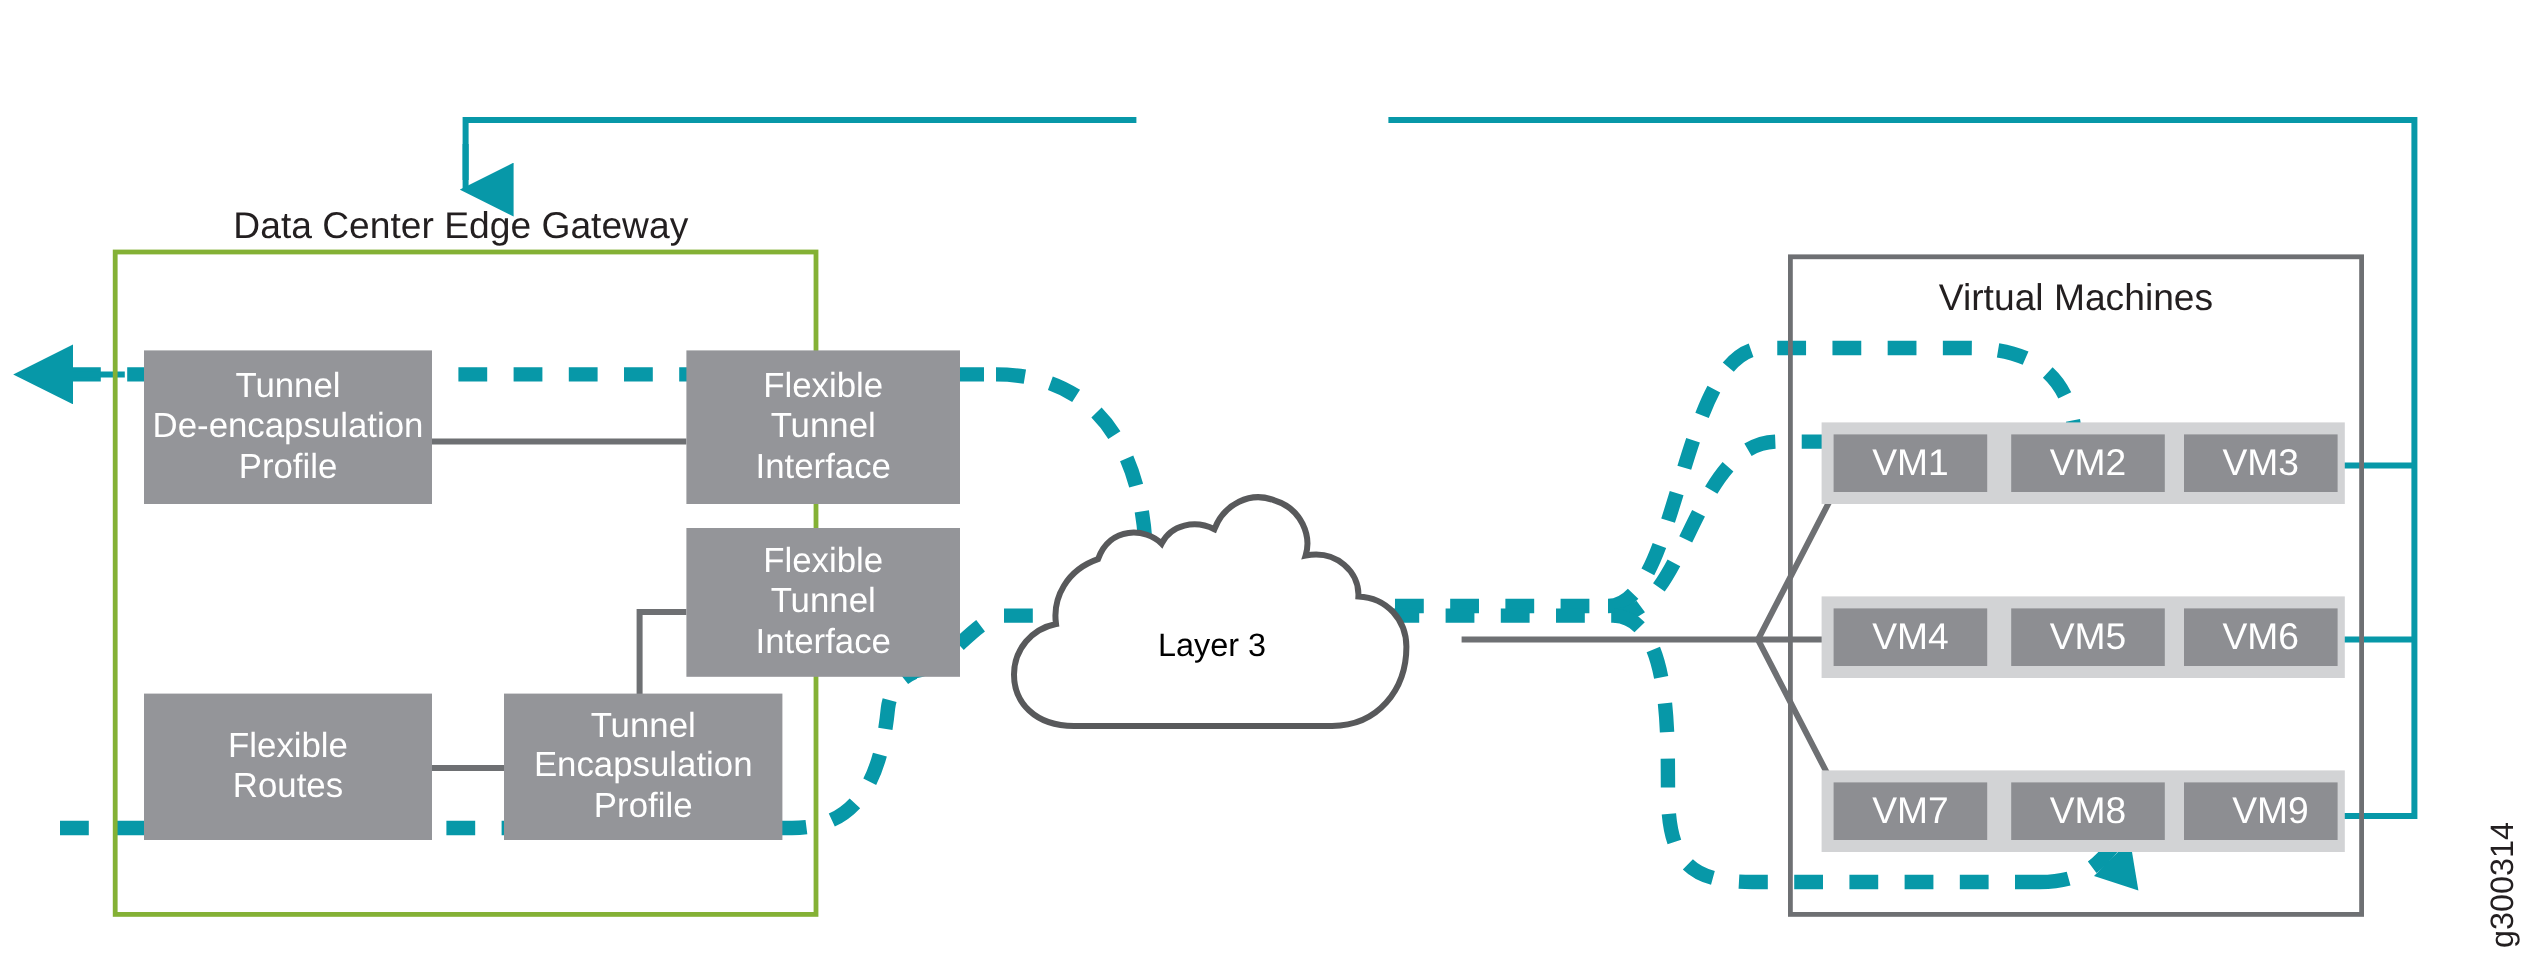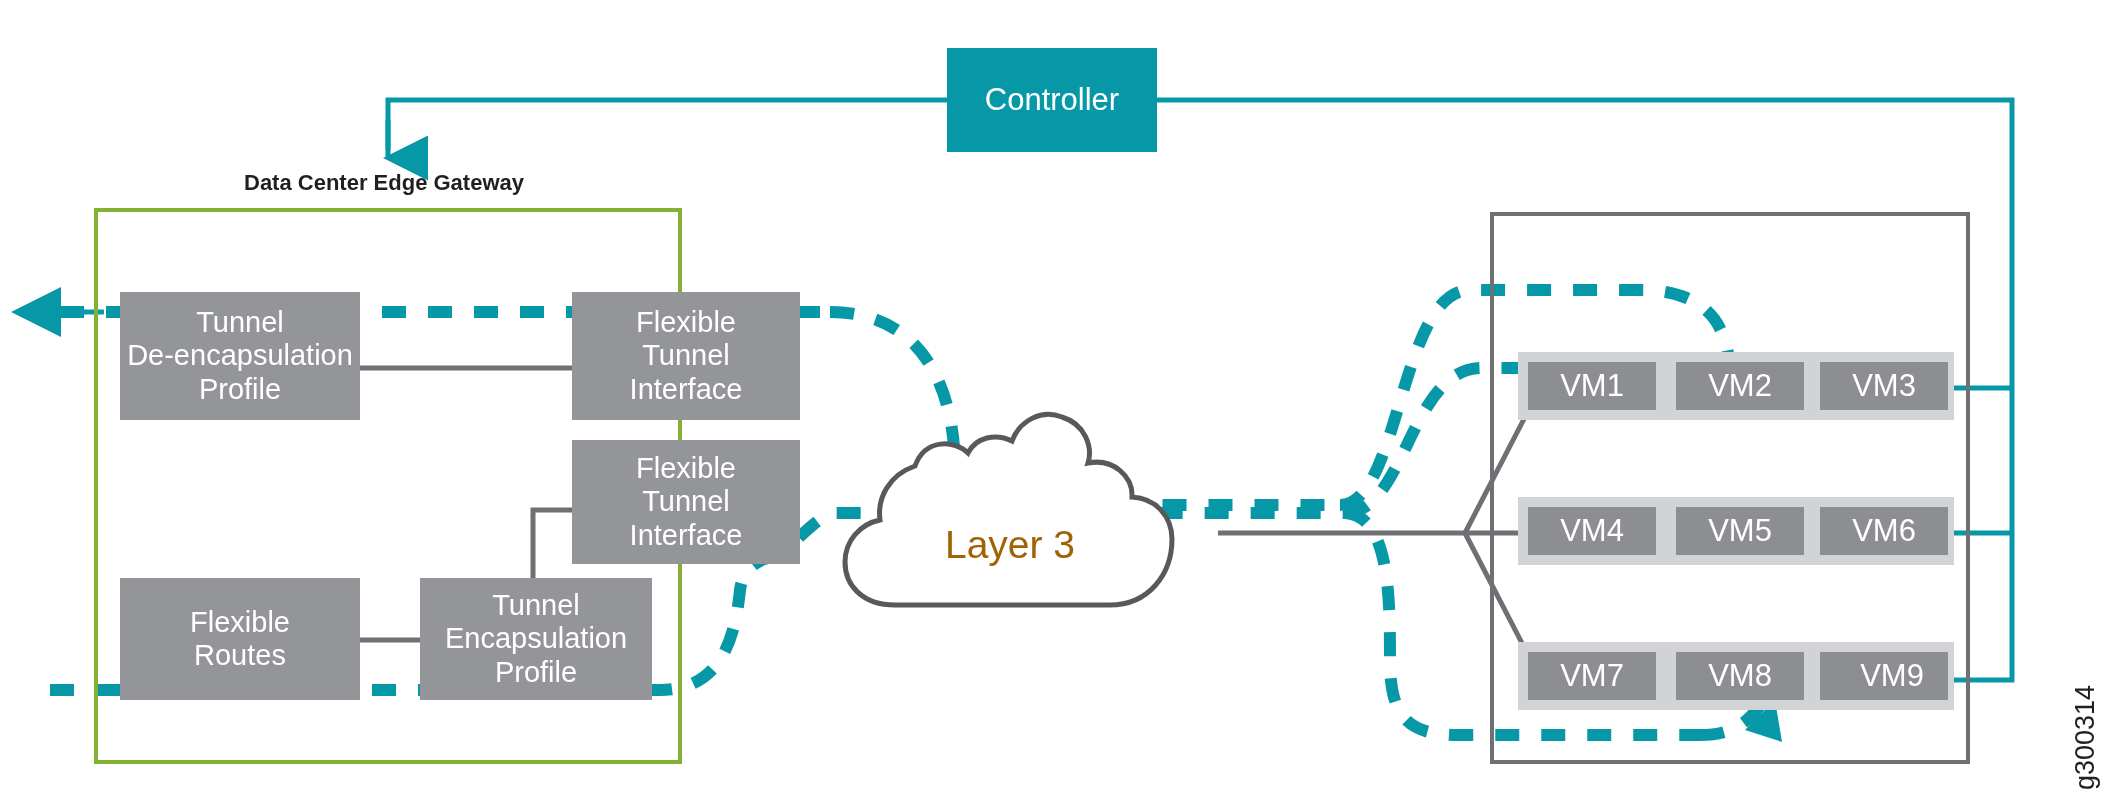--- a/index.html
+++ b/index.html
@@ -52,24 +52,23 @@
     text-align: right;
   }
   .controller-box {
     background: #0798a8;
     color: #ffffff;
     font-size: 31px;
   }
   .caption {
     position: absolute;
     color: #231f20;
-    font-size: 22px;
-    text-align: center;
-    white-space: nowrap;
-    font-weight: bold;
+    font-size: 31px;
+    text-align: center;
+    white-space: nowrap;
   }
   .caption-sm {
     position: absolute;
     color: #231f20;
     font-size: 31px;
     text-align: center;
     white-space: nowrap;
   }
   .frame-green {
     position: absolute;
@@ -78,22 +77,22 @@
     background: transparent;
   }
   .frame-gray {
     position: absolute;
     box-sizing: border-box;
     border: 4px solid #6e7073;
     background: transparent;
   }
   .cloud-label {
     position: absolute;
-    color: #a16207;
-    font-size: 39px;
+    color: #000000;
+    font-size: 27px;
     text-align: center;
     line-height: 1.2;
     white-space: nowrap;
   }
   .figid {
     position: absolute;
     color: #231f20;
     font-size: 27px;
     transform: rotate(-90deg);
     transform-origin: left top;
@@ -154,23 +153,20 @@
              C 925,438 955,440 968,453
              C 976,437 996,433 1012,441
              C 1020,420 1042,409 1062,417
              C 1085,424 1093,447 1088,463
              C 1114,458 1133,477 1132,497
              C 1156,498 1172,517 1172,539
              C 1172,575 1148,605 1110,605
              Z" fill="#ffffff" stroke="#58595b" stroke-width="5"></path>
   </svg>
 
-  <div class="node controller-box" style="left:947px; top:48px; width:210px; height:104px;">
-    <span>Controller</span>
-  </div>
 
   <div class="caption" style="left:94px; top:170px; width:580px;">Data Center Edge Gateway</div>
   <div class="frame-green" style="left:94px; top:208px; width:588px; height:556px;"></div>
 
   <div class="node gray-box" style="left:120px; top:292px; width:240px; height:128px; white-space:pre-line;">Tunnel
 De-encapsulation
 Profile</div>
 
   <div class="node gray-box" style="left:572px; top:292px; width:228px; height:128px; white-space:pre-line;">Flexible
 Tunnel
@@ -185,20 +181,21 @@
 
   <div class="node gray-box" style="left:420px; top:578px; width:232px; height:122px; white-space:pre-line;">Tunnel
 Encapsulation
 Profile</div>
 
   <div class="cloud-label" style="left:895px; top:522px; width:230px;">
     <div>Layer 3</div>
   </div>
 
   <div class="frame-gray" style="left:1490px; top:212px; width:480px; height:552px;"></div>
+  <div class="caption-sm" style="left:1490px; top:230px; width:480px;">Virtual Machines</div>
 
   <div class="node vm-strip" style="left:1518px; top:352px; width:436px; height:68px;"></div>
   <div class="vm-box" style="left:1528px; top:362px; width:128px; height:48px;">
     <span>VM1</span>
   </div>
   <div class="vm-box" style="left:1676px; top:362px; width:128px; height:48px;">
     <span>VM2</span>
   </div>
   <div class="vm-box" style="left:1820px; top:362px; width:128px; height:48px;">
     <span>VM3</span>

